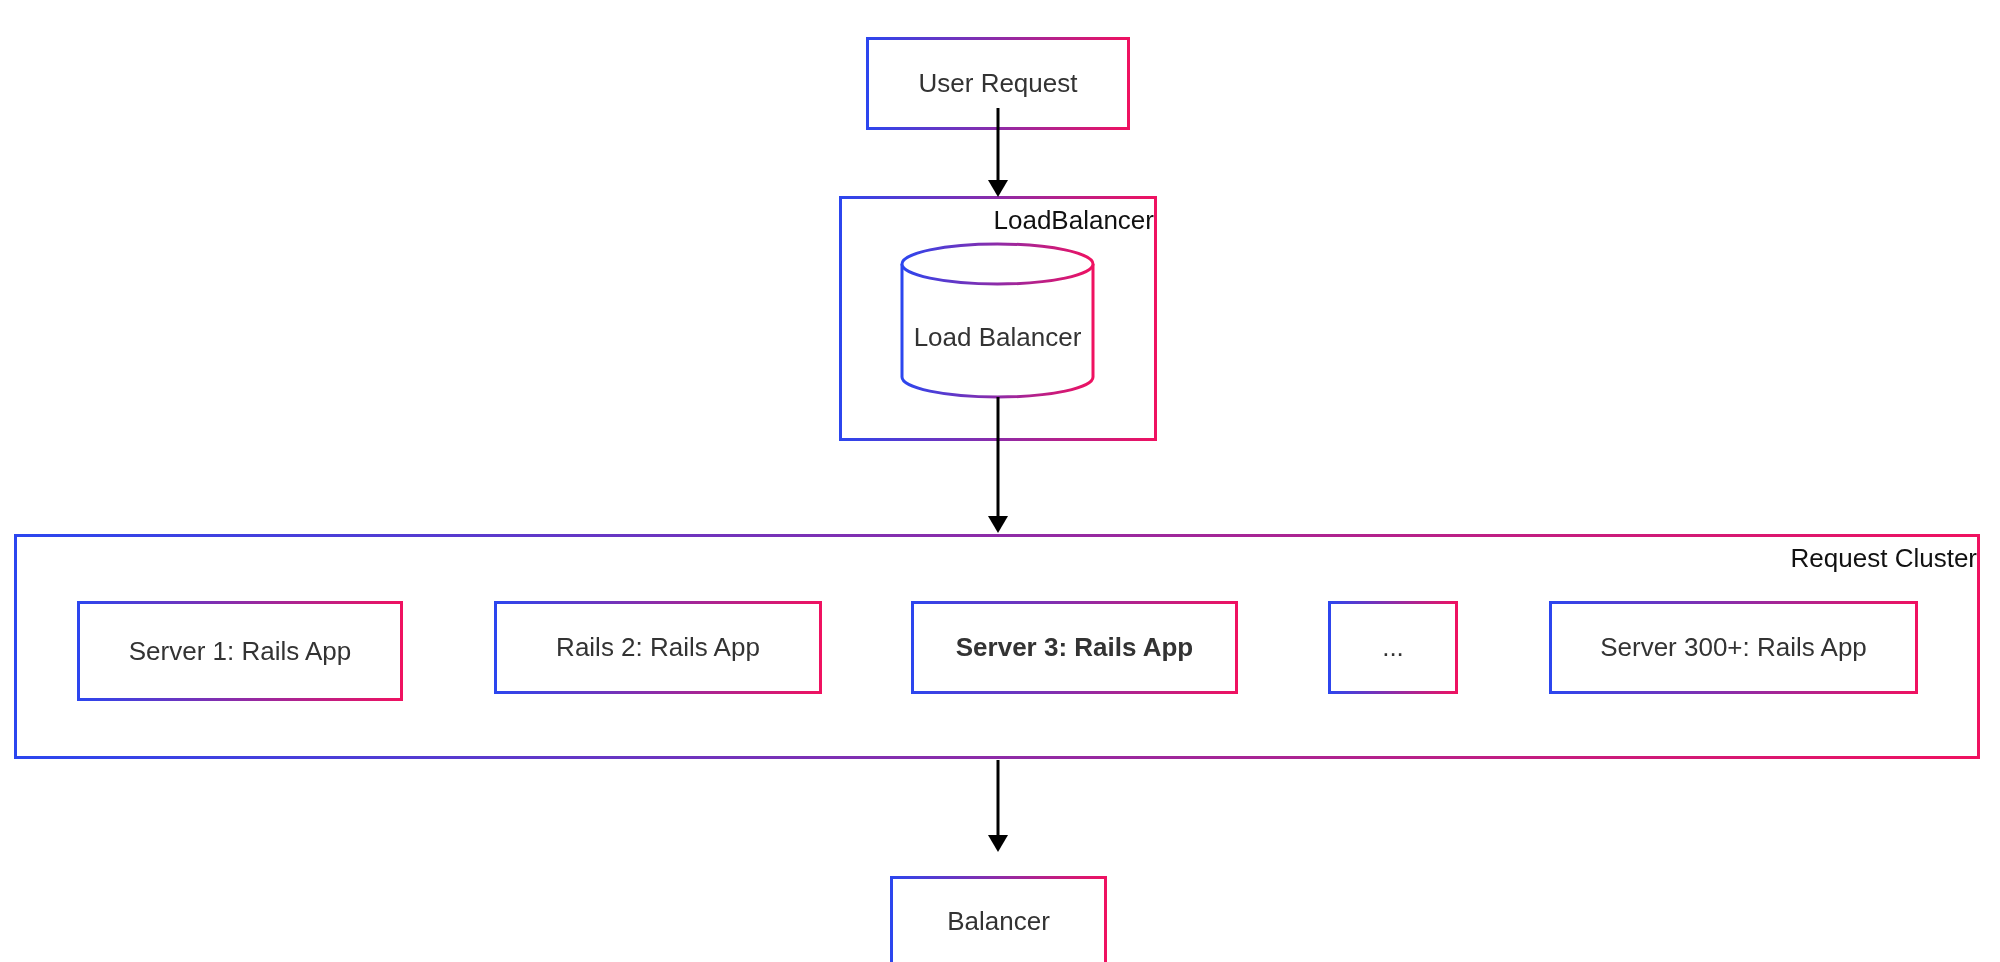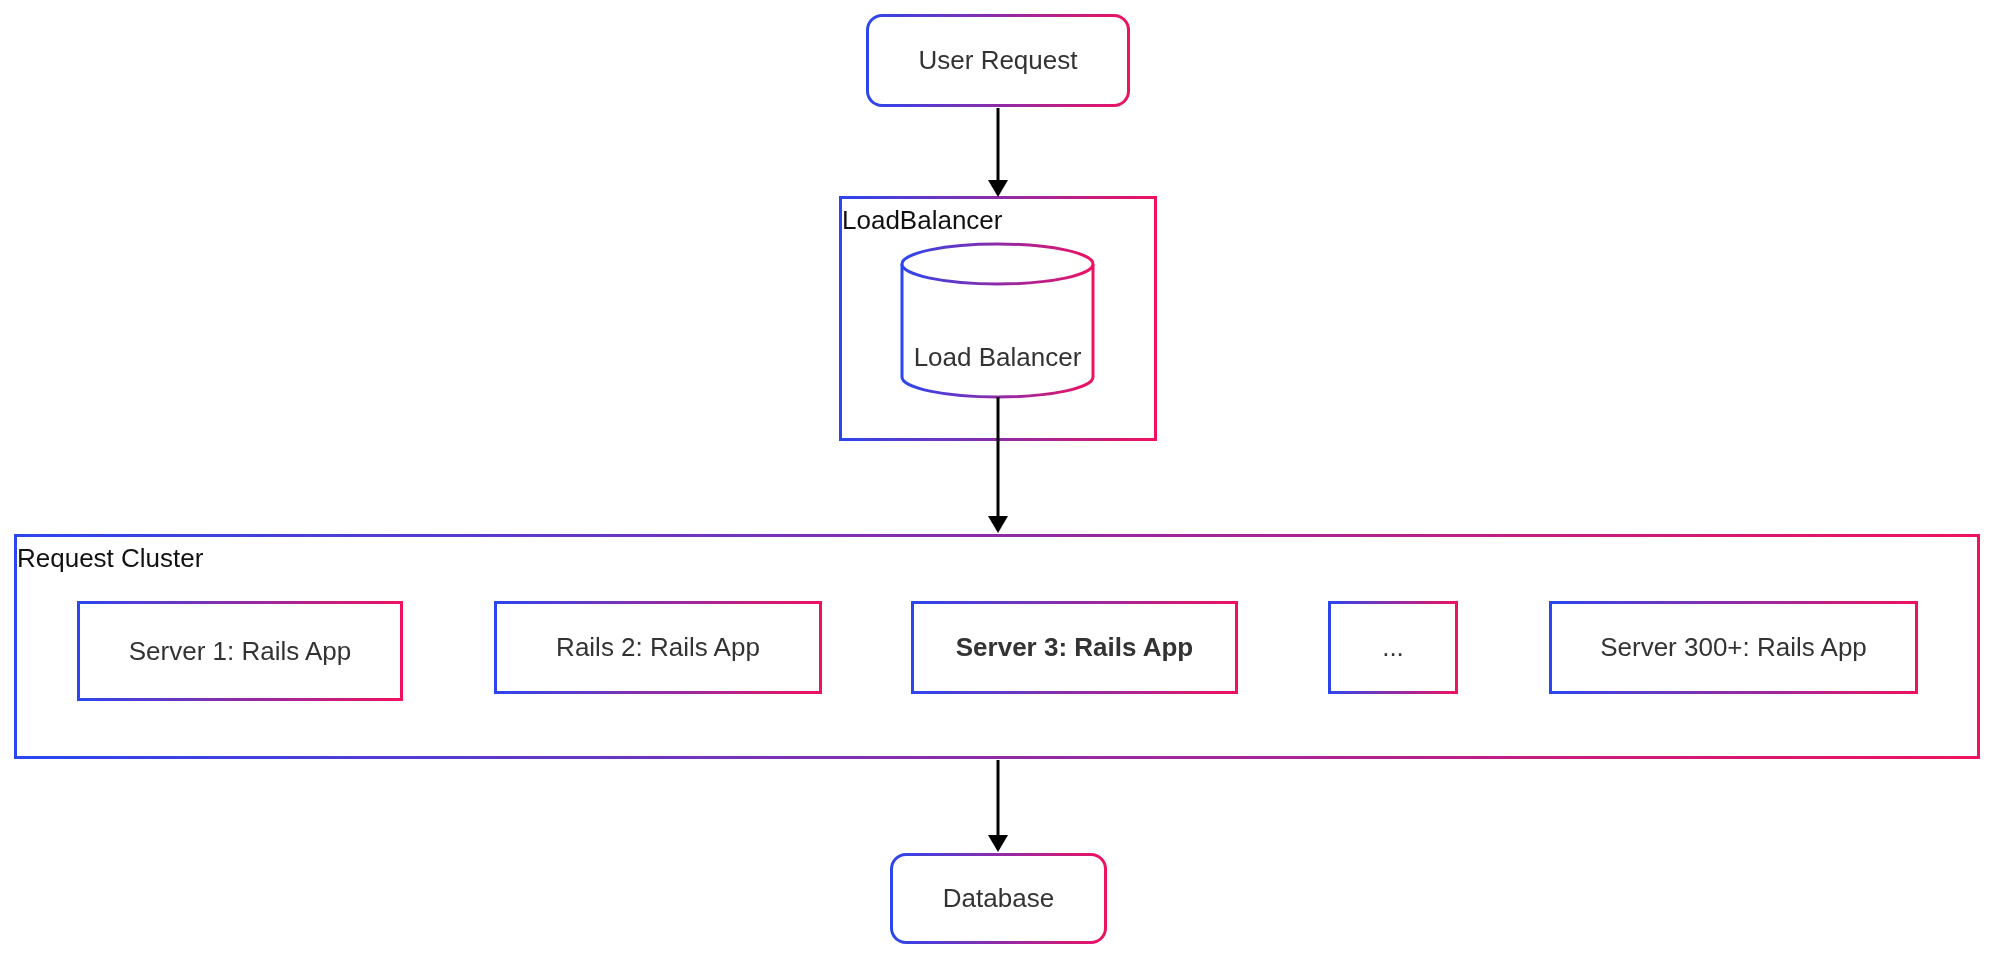--- a/index.html
+++ b/index.html
@@ -34,28 +34,28 @@
   }
   .node {
     display: flex;
     align-items: center;
     justify-content: center;
     font-size: 26px;
     color: var(--node-text);
     z-index: 2;
     white-space: nowrap;
   }
-  .rounded { border-radius: 16px; }
+  .rounded { border-radius: 0; margin-top: 23px; }
   .cluster { z-index: 1; }
   .cluster-label {
     position: absolute;
     top: 6px;
     left: 0;
     right: 0;
-    text-align: left;
+    text-align: right;
     font-size: 26px;
     color: var(--cluster-text);
     white-space: nowrap;
   }
   .overlay {
     position: absolute;
     left: 0; top: 0;
     width: 2000px; height: 962px;
     z-index: 5;
     pointer-events: none;
@@ -64,21 +64,20 @@
   .edge-line { stroke: var(--arrow); stroke-width: 3; }
   .edge-head { fill: var(--arrow); stroke: none; }
   .cyl-label {
     position: absolute;
     left: 902px; top: 320px; width: 191px; height: 34px;
     display: flex; align-items: center; justify-content: center;
     font-size: 26px;
     color: var(--node-text);
     z-index: 6;
     white-space: nowrap;
-    margin-top: 20px;
   }
 </style>
 </head>
 <body>
 
 <div class="canvas">
 
   <div class="node rounded" style="left:866px; top:14px; width:264px; height:93px;">
     <span>User Request</span>
   </div>
@@ -101,21 +100,21 @@
     <span>Server 3: Rails App</span>
   </div>
   <div class="node" style="left:1328px; top:601px; width:130px; height:93px;">
     <span>...</span>
   </div>
   <div class="node" style="left:1549px; top:601px; width:369px; height:93px;">
     <span>Server 300+: Rails App</span>
   </div>
 
   <div class="node rounded" style="left:890px; top:853px; width:217px; height:91px;">
-    <span>Database</span>
+    <span>Balancer</span>
   </div>
 
   <svg class="overlay" viewBox="0 0 2000 962">
     <defs>
       <linearGradient id="borderGrad" gradientUnits="userSpaceOnUse" x1="902" y1="0" x2="1093" y2="0">
         <stop offset="0" style="stop-color: var(--grad-from);"></stop>
         <stop offset="1" style="stop-color: var(--grad-to);"></stop>
       </linearGradient>
     </defs>
 

